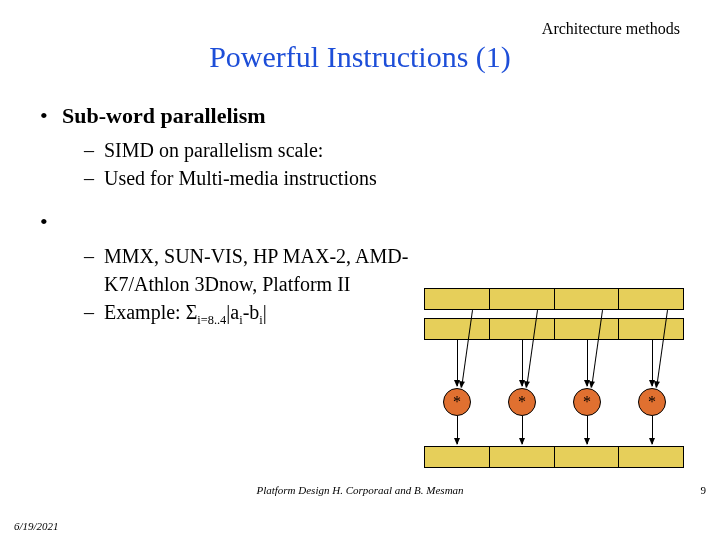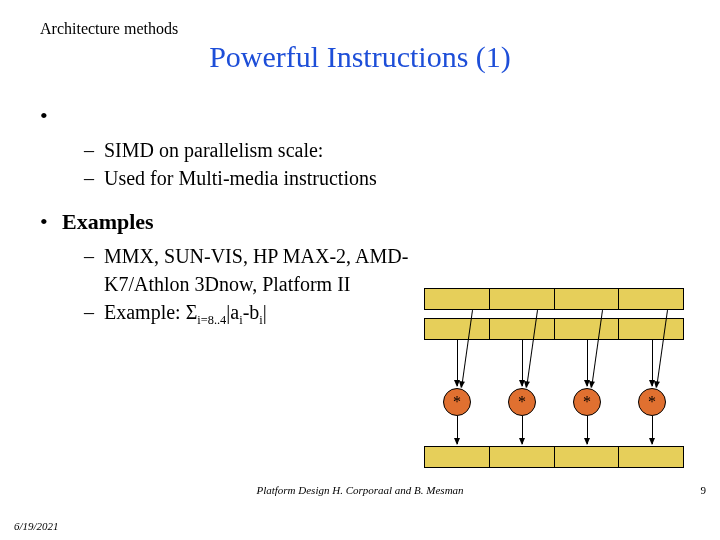--- a/index.html
+++ b/index.html
@@ -3,21 +3,21 @@
 <meta charset="utf-8">
 <style>
   * { box-sizing: border-box; margin: 0; padding: 0; }
   body {
     width: 720px; height: 540px;
     font-family: "Times New Roman", Times, serif;
     background: #fff; color: #000;
     position: relative; overflow: hidden;
   }
   .slide { padding: 16px 40px 0 40px; }
-  .pretitle { text-align: left; font-size: 16px; margin-top: 4px; }
+  .pretitle { text-align: right; font-size: 16px; margin-top: 4px; }
   .title { text-align: center; color: #1d4ed8; font-size: 30px; margin-top: 2px; }
   .content { margin-top: 28px; }
   ul.lvl1 { list-style: none; padding-left: 0; }
   ul.lvl1 > li { margin-bottom: 10px; }
   ul.lvl1 > li > .row { display: flex; }
   ul.lvl1 > li .bullet1 { width: 22px; font-size: 22px; line-height: 28px; }
   ul.lvl1 > li .text1 { font-size: 22px; font-weight: bold; line-height: 28px; }
   ul.lvl2 { list-style: none; padding-left: 44px; margin-top: 6px; }
   ul.lvl2 > li { display: flex; font-size: 20px; line-height: 28px; }
   ul.lvl2 > li .bullet2 { width: 20px; }
@@ -88,37 +88,37 @@
 
 <div class="slide">
   <div class="pretitle">Architecture methods</div>
   <div class="title">Powerful Instructions (1)</div>
 
   <div class="content">
     <ul class="lvl1">
       <li>
         <div class="row">
           <span class="bullet1">•</span>
+          <span class="text1">Sub-word parallelism</span>
         </div>
         <ul class="lvl2">
           <li>
             <span class="bullet2">–</span>
             <span class="text2">SIMD on parallelism scale:</span>
           </li>
           <li>
             <span class="bullet2">–</span>
             <span class="text2">Used for Multi-media instructions</span>
           </li>
         </ul>
       </li>
 
       <li style="margin-top:16px;">
         <div class="row">
           <span class="bullet1">•</span>
-          <span class="text1">Examples</span>
         </div>
         <ul class="lvl2">
           <li>
             <span class="bullet2">–</span>
             <span class="text2 constrained">MMX, SUN-VIS, HP MAX-2, AMD-K7/Athlon 3Dnow, Platform II</span>
           </li>
           <li>
             <span class="bullet2">–</span>
             <span class="text2">
               <span>Example: </span><span>Σ</span><sub>i=8..4</sub><span>|a</span><sub>i</sub><span>-b</span><sub>i</sub><span>|</span>

